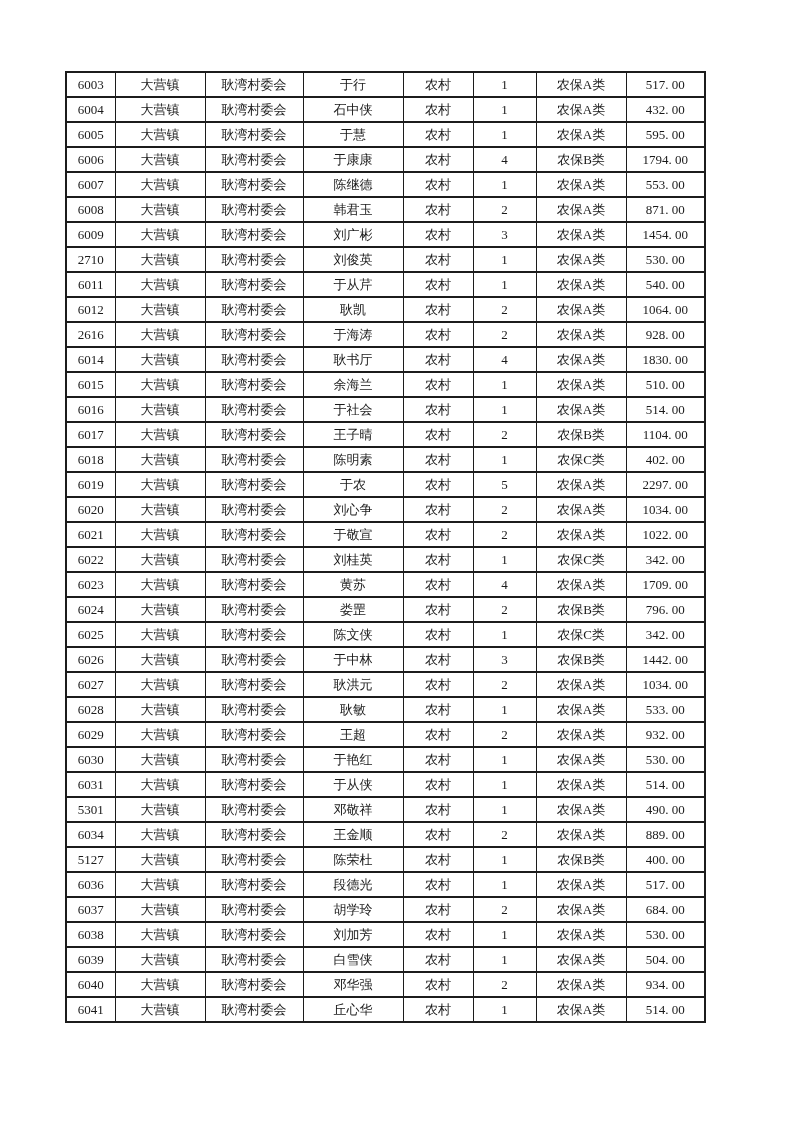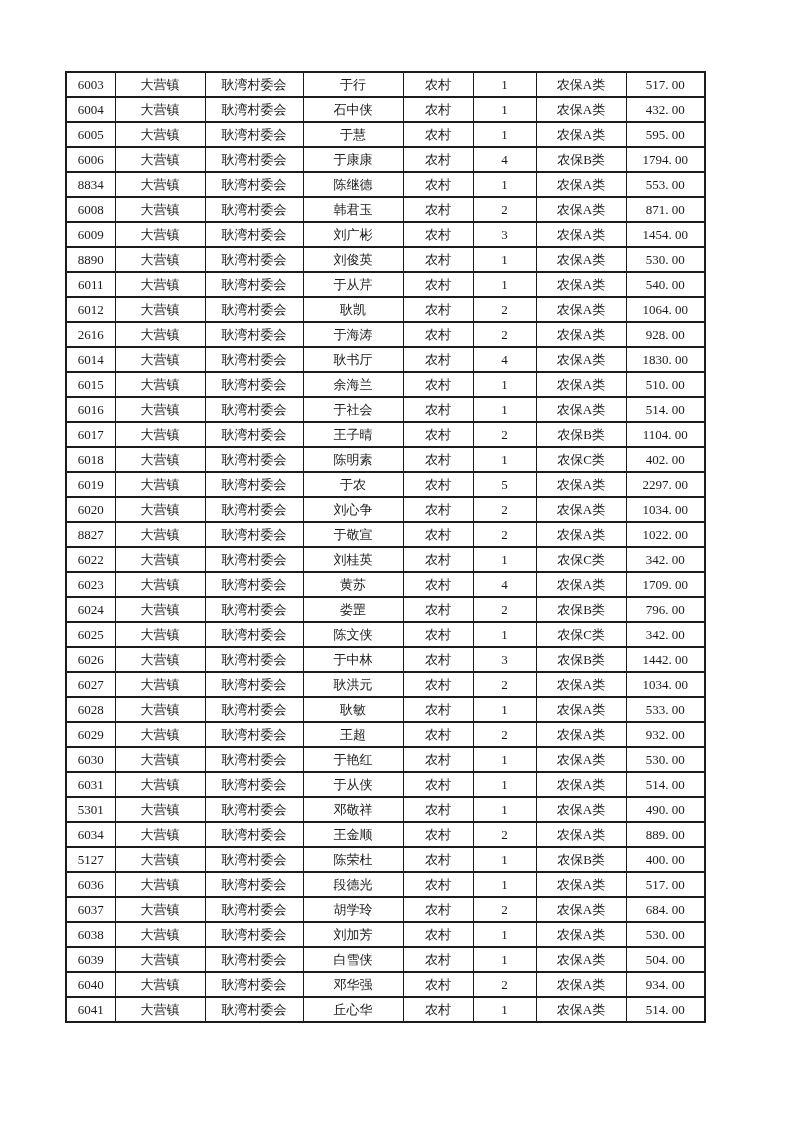--- a/index.html
+++ b/index.html
@@ -101,21 +101,21 @@
           <td>6006</td>
           <td>大营镇</td>
           <td>耿湾村委会</td>
           <td>于康康</td>
           <td>农村</td>
           <td>4</td>
           <td>农保B类</td>
           <td>1794. 00</td>
         </tr>
         <tr>
-          <td>8834</td>
+          <td>6007</td>
           <td>大营镇</td>
           <td>耿湾村委会</td>
           <td>陈继德</td>
           <td>农村</td>
           <td>1</td>
           <td>农保A类</td>
           <td>553. 00</td>
         </tr>
         <tr>
           <td>6008</td>
@@ -131,21 +131,21 @@
           <td>6009</td>
           <td>大营镇</td>
           <td>耿湾村委会</td>
           <td>刘广彬</td>
           <td>农村</td>
           <td>3</td>
           <td>农保A类</td>
           <td>1454. 00</td>
         </tr>
         <tr>
-          <td>8890</td>
+          <td>2710</td>
           <td>大营镇</td>
           <td>耿湾村委会</td>
           <td>刘俊英</td>
           <td>农村</td>
           <td>1</td>
           <td>农保A类</td>
           <td>530. 00</td>
         </tr>
         <tr>
           <td>6011</td>
@@ -241,21 +241,21 @@
           <td>6020</td>
           <td>大营镇</td>
           <td>耿湾村委会</td>
           <td>刘心争</td>
           <td>农村</td>
           <td>2</td>
           <td>农保A类</td>
           <td>1034. 00</td>
         </tr>
         <tr>
-          <td>8827</td>
+          <td>6021</td>
           <td>大营镇</td>
           <td>耿湾村委会</td>
           <td>于敬宣</td>
           <td>农村</td>
           <td>2</td>
           <td>农保A类</td>
           <td>1022. 00</td>
         </tr>
         <tr>
           <td>6022</td>

